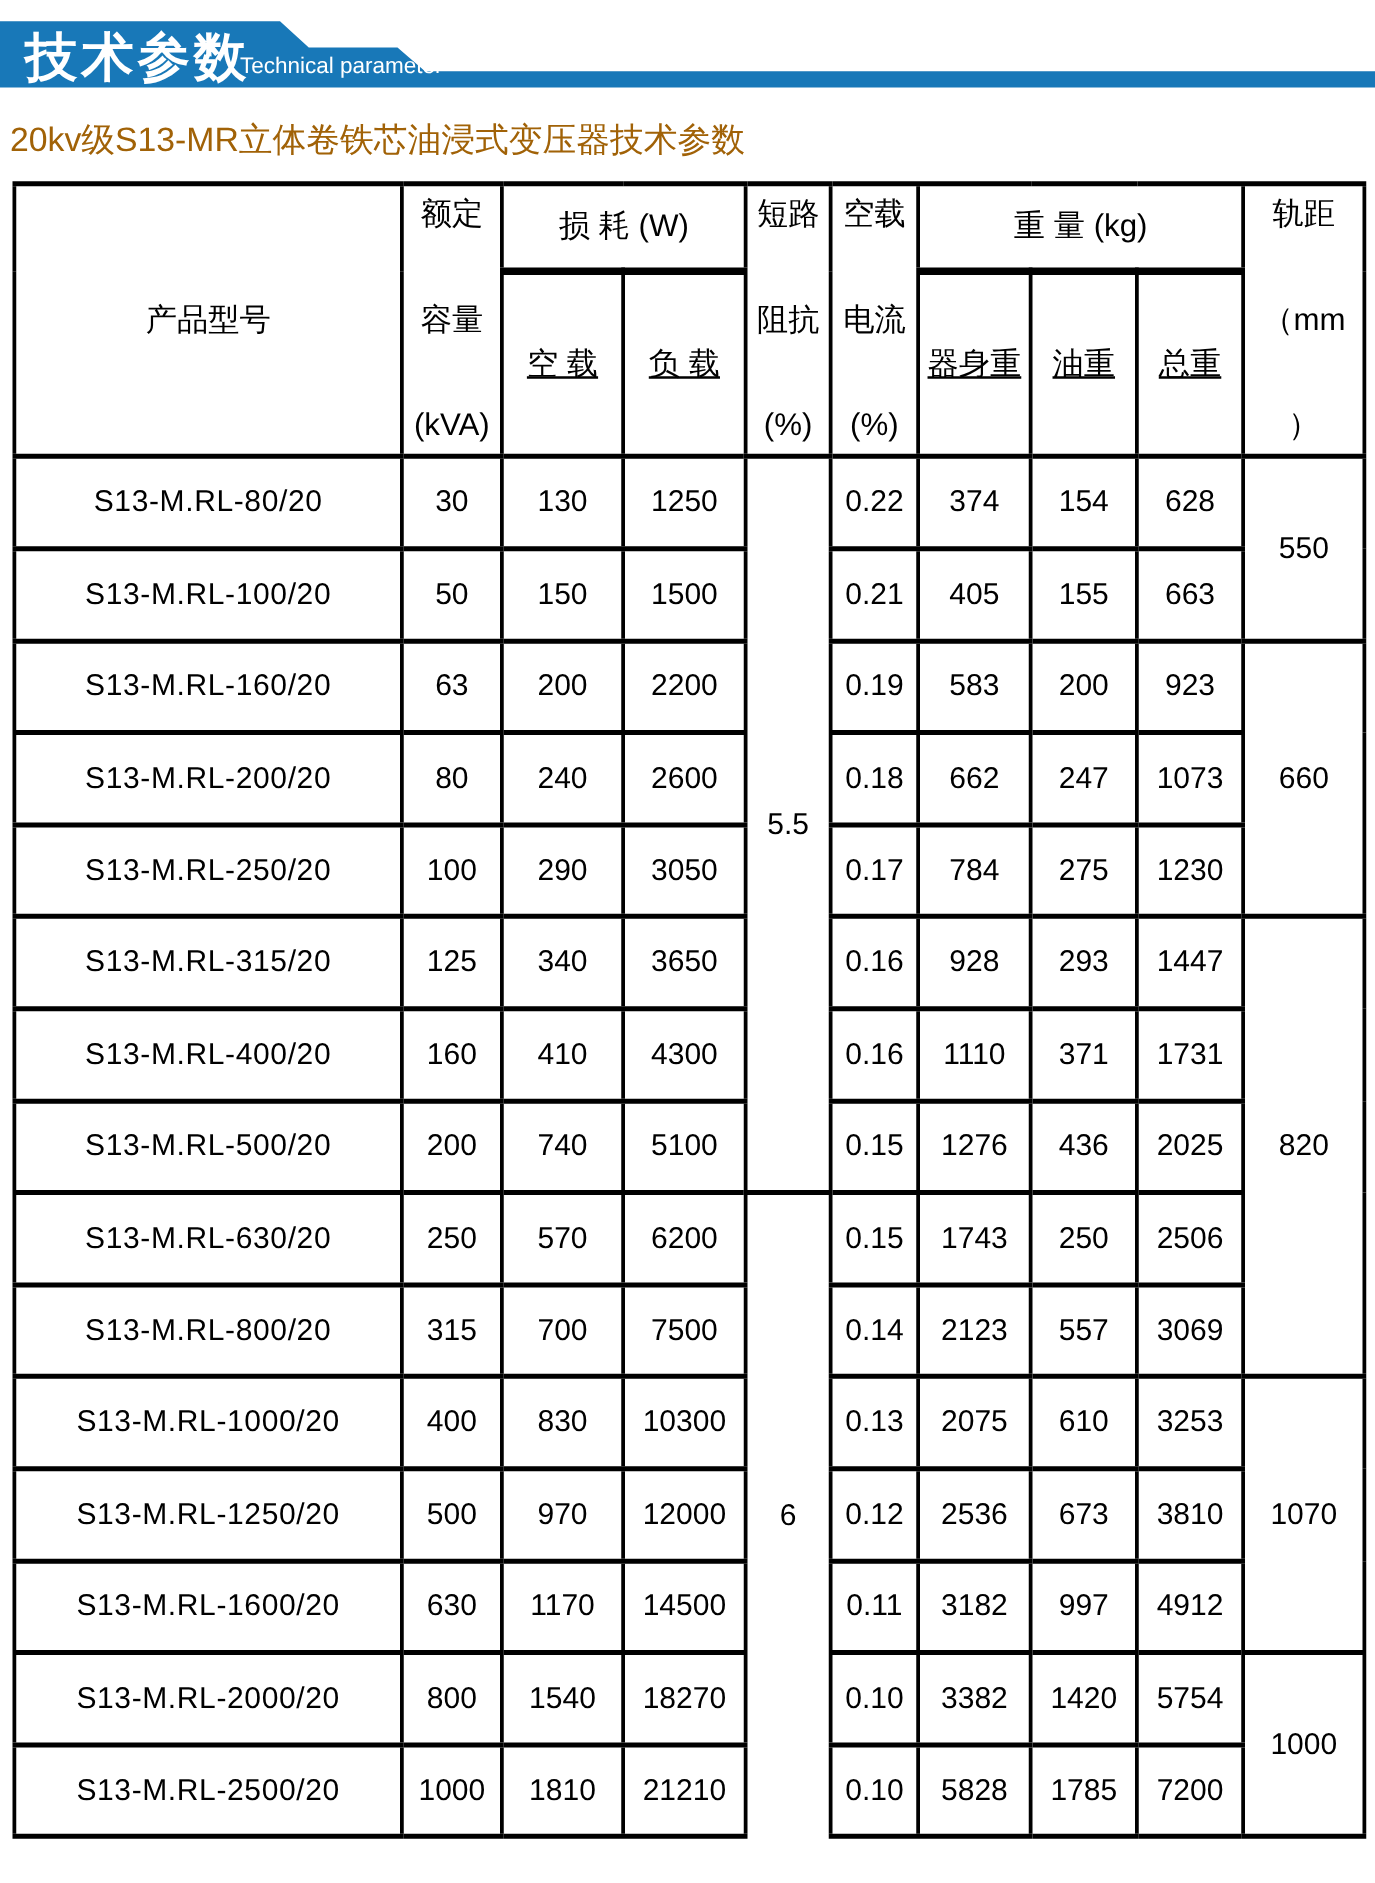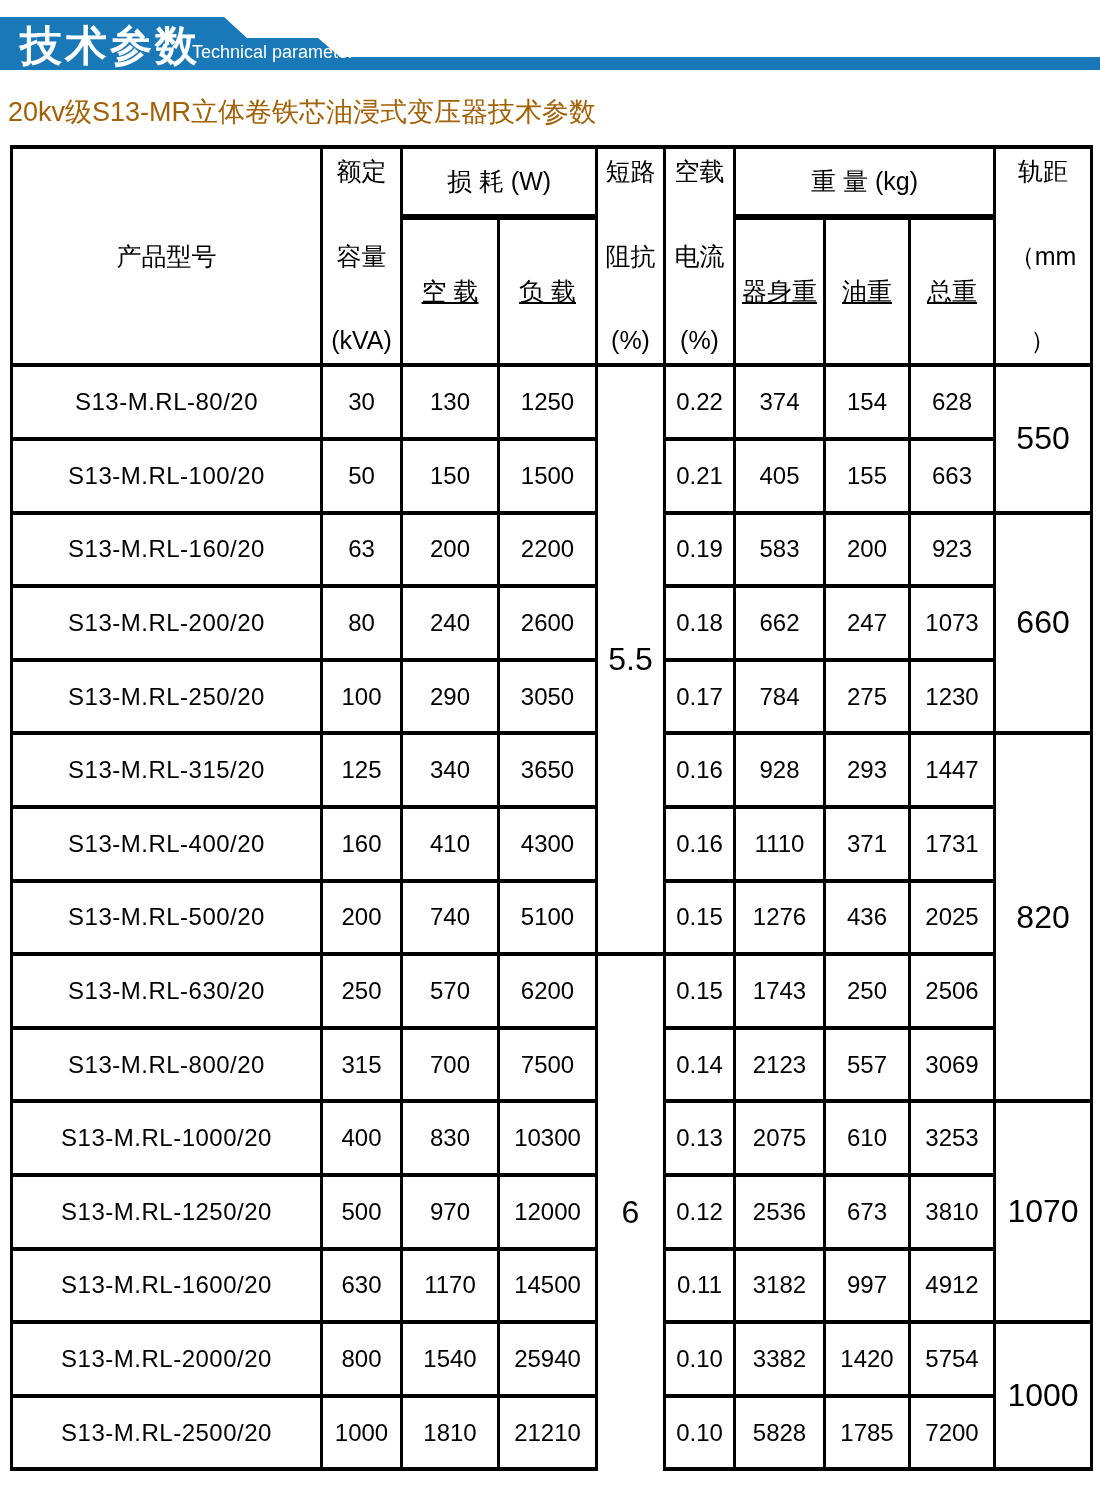--- a/index.html
+++ b/index.html
@@ -81,21 +81,21 @@
     display: flex;
     flex-direction: column;
     justify-content: space-between;
     align-items: center;
     padding: 2px 0;
   }
   .stack span { line-height: 27px; display: block; }
 
   td.cell { font-size: 24px; }
   td.model-cell { letter-spacing: 0.5px; }
-  td.merged { font-size: 32px; }
+  td.merged { font-size: 24px; }
   td.no-bottom { border-bottom: none !important; }
 </style>
 </head>
 <body>
 
 <div class="banner">
   <svg width="1100" height="80" viewBox="0 0 1100 80">
     <polygon points="0,17 224,17 247,38 318,38 340,57 1100,57 1100,70 0,70" fill="#1878b8"></polygon>
   </svg>
   <span class="banner-zh">技术参数</span>
@@ -293,21 +293,21 @@
         <td class="cell">14500</td>
         <td class="cell">0.11</td>
         <td class="cell">3182</td>
         <td class="cell">997</td>
         <td class="cell">4912</td>
       </tr>
       <tr>
         <td class="cell model-cell">S13-M.RL-2000/20</td>
         <td class="cell">800</td>
         <td class="cell">1540</td>
-        <td class="cell">25940</td>
+        <td class="cell">18270</td>
         <td class="cell">0.10</td>
         <td class="cell">3382</td>
         <td class="cell">1420</td>
         <td class="cell">5754</td>
         <td class="cell merged" rowspan="2">1000</td>
       </tr>
       <tr>
         <td class="cell model-cell">S13-M.RL-2500/20</td>
         <td class="cell">1000</td>
         <td class="cell">1810</td>

